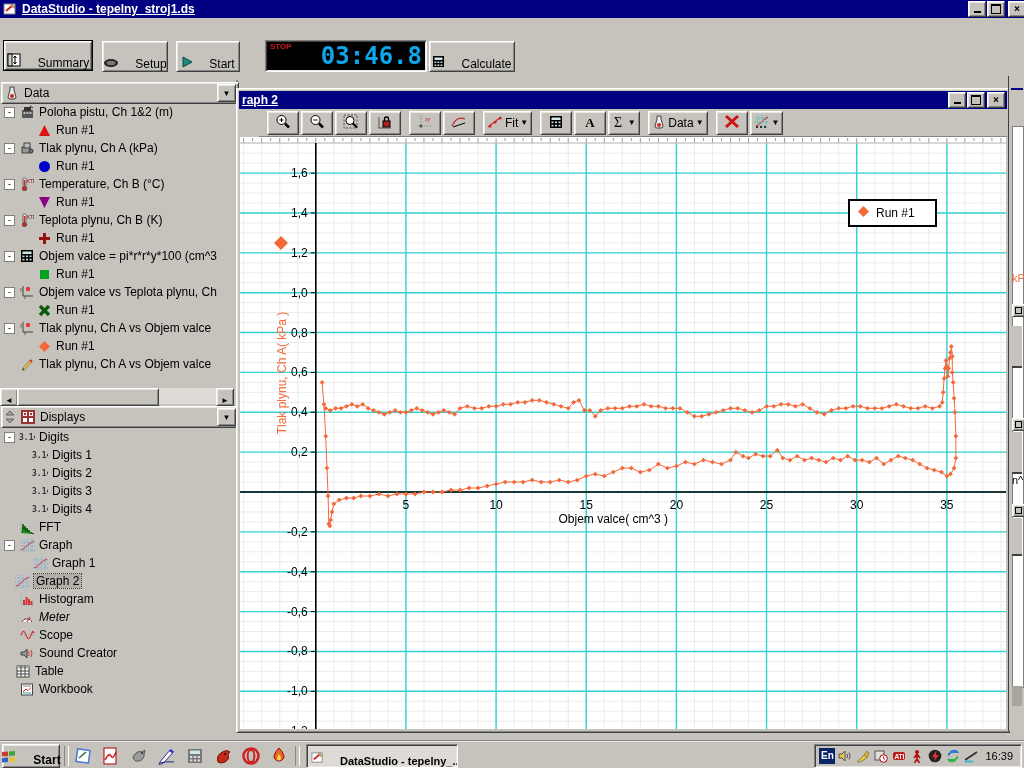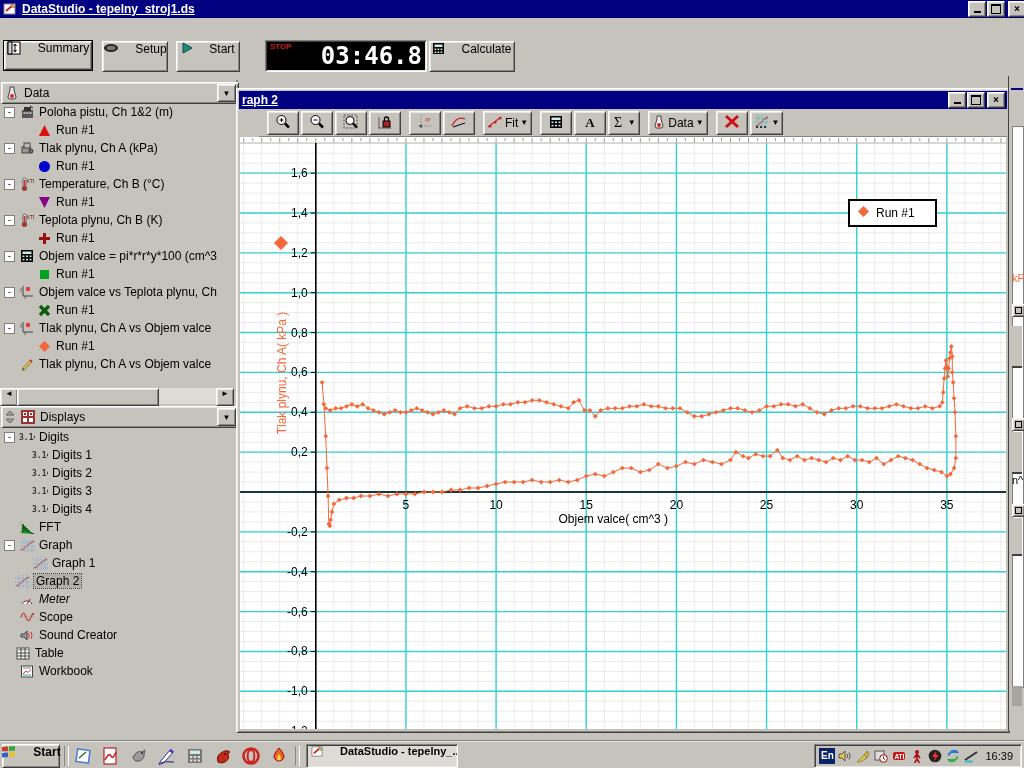--- a/index.html
+++ b/index.html
@@ -4,21 +4,21 @@
 <style>
   html,body{margin:0;padding:0;background:#555;}
   #screen{position:relative;width:1024px;height:768px;background:#c6c3bd;overflow:hidden;
           font-family:"Liberation Sans","DejaVu Sans",sans-serif;font-size:12px;color:#000;}
   .abs{position:absolute;}
   
   .raised{border:1px solid;border-color:#ffffff #404040 #404040 #ffffff;background:#c6c3bd;
           box-shadow:inset 1px 1px 0 #e9e7e3, inset -1px -1px 0 #868686;}
   .sunken{border:1px solid;border-color:#808080 #ffffff #ffffff #808080;background:#c6c3bd;
           box-shadow:inset 1px 1px 0 #404040, inset -1px -1px 0 #e9e7e3;}
-  .btn{display:flex;align-items:flex-start;justify-content:center;gap:16px;cursor:default;white-space:nowrap;}
+  .btn{display:flex;align-items:flex-end;justify-content:center;gap:16px;cursor:default;white-space:nowrap;}
   .titlebar{background:#000080;color:#fff;display:flex;align-items:center;padding:0 2px;}
   .titlebar .t-text{font-weight:bold;font-size:12px;flex:1;margin-left:4px;overflow:hidden;white-space:nowrap;text-decoration:underline;}
   .caption-btn{width:16px;height:14px;margin-left:1px;display:flex;align-items:center;justify-content:center;
                font-size:10px;font-weight:bold;line-height:1;font-family:"DejaVu Sans Mono",monospace;color:#000;}
   .menu-item{padding:2px 8px 3px 8px;}
   .tree-row{display:flex;align-items:center;height:18px;overflow:hidden;white-space:nowrap;}
   .expander{width:9px;height:9px;border:1px solid #808080;background:#fff;display:inline-flex;align-items:center;
             justify-content:center;font-size:9px;line-height:7px;margin-right:4px;flex:none;font-family:"DejaVu Sans Mono",monospace;}
   .tree-ico{width:16px;height:16px;margin-right:4px;flex:none;display:inline-flex;align-items:center;justify-content:center;}
   .sel{background:#b2aea8;outline:1px dotted #404040;}
@@ -71,21 +71,21 @@
       <span>Setup</span>
     </div>
     <div class="abs btn raised" style="left:176px;top:4px;width:62px;height:29px;">
       <span><svg width="12" height="12" viewBox="0 0 12 12">
             <polygon points="2,1 11,6 2,11" fill="#1d8a7a" stroke="#0a4a42"></polygon>
           </svg></span>
       <span>Start</span>
     </div>
     <div class="abs sunken" style="left:265px;top:3px;width:160px;height:30px;background:#000;">
       <span class="abs" style="left:4px;top:1px;font-size:8px;font-weight:bold;color:#d01818;">STOP</span>
-      <span class="abs" style="right:4px;top:1px;font-size:24px;font-weight:bold;color:#ffffff;font-family:'DejaVu Sans Mono',monospace;letter-spacing:0px;">03:46.8</span>
+      <span class="abs" style="right:4px;top:1px;font-size:24px;font-weight:bold;color:#0ea5e9;font-family:'DejaVu Sans Mono',monospace;letter-spacing:0px;">03:46.8</span>
     </div>
     <div class="abs btn raised" style="left:429px;top:4px;width:84px;height:29px;">
       <span><svg width="13" height="13" viewBox="0 0 13 13">
             <rect x="1" y="1" width="11" height="11" fill="#000"></rect>
             <rect x="2.5" y="2.5" width="8" height="2.5" fill="#cfe8e8"></rect>
             <g fill="#cfe8e8">
               <rect x="2.5" y="6.5" width="1.8" height="1.5"></rect>
               <rect x="5.5" y="6.5" width="1.8" height="1.5"></rect>
               <rect x="8.5" y="6.5" width="1.8" height="1.5"></rect>
               <rect x="2.5" y="9.5" width="1.8" height="1.5"></rect>
@@ -391,20 +391,35 @@
                 <line x1="8" y1="0" x2="8" y2="13"></line>
                 <line x1="12" y1="0" x2="12" y2="13"></line>
                 <line x1="0" y1="3" x2="15" y2="3"></line>
                 <line x1="0" y1="7" x2="15" y2="7"></line>
                 <line x1="0" y1="11" x2="15" y2="11"></line>
               </g>
               <path d="M1 11 C5 10 7 6 9 5 S13 2 14 2" stroke="#c33" fill="none"></path>
             </svg>
           </span>
           <span class="sel" style="padding: 0px 2px;">Graph 2</span>
+        </div>
+        <div class="tree-row" style="padding-left: 4px;">
+          <span style="width: 15px; flex: 0 0 auto;"></span>
+          <span class="tree-ico">
+            <svg width="15" height="13" viewBox="0 0 15 13">
+              <path d="M1 1 v11 h13" stroke="#7ad" fill="none" stroke-dasharray="1,1"></path>
+              <g fill="#c33">
+                <rect x="3" y="7" width="2" height="5"></rect>
+                <rect x="5.5" y="4" width="2" height="8"></rect>
+                <rect x="8" y="6" width="2" height="6"></rect>
+                <rect x="10.5" y="8" width="2" height="4"></rect>
+              </g>
+            </svg>
+          </span>
+          <span>Histogram</span>
         </div>
         <div class="tree-row" style="padding-left: 4px; font-style: italic;">
           <span style="width: 15px; flex: 0 0 auto;"></span>
           <span class="tree-ico">
             <svg width="14" height="13" viewBox="0 0 14 13">
               <path d="M2 11 a5.5 5.5 0 0 1 10 0" fill="#fff" stroke="#444"></path>
               <line x1="7" y1="11" x2="10" y2="6" stroke="#c33" stroke-width="1.3"></line>
             </svg>
           </span>
           <span>Meter</span>

